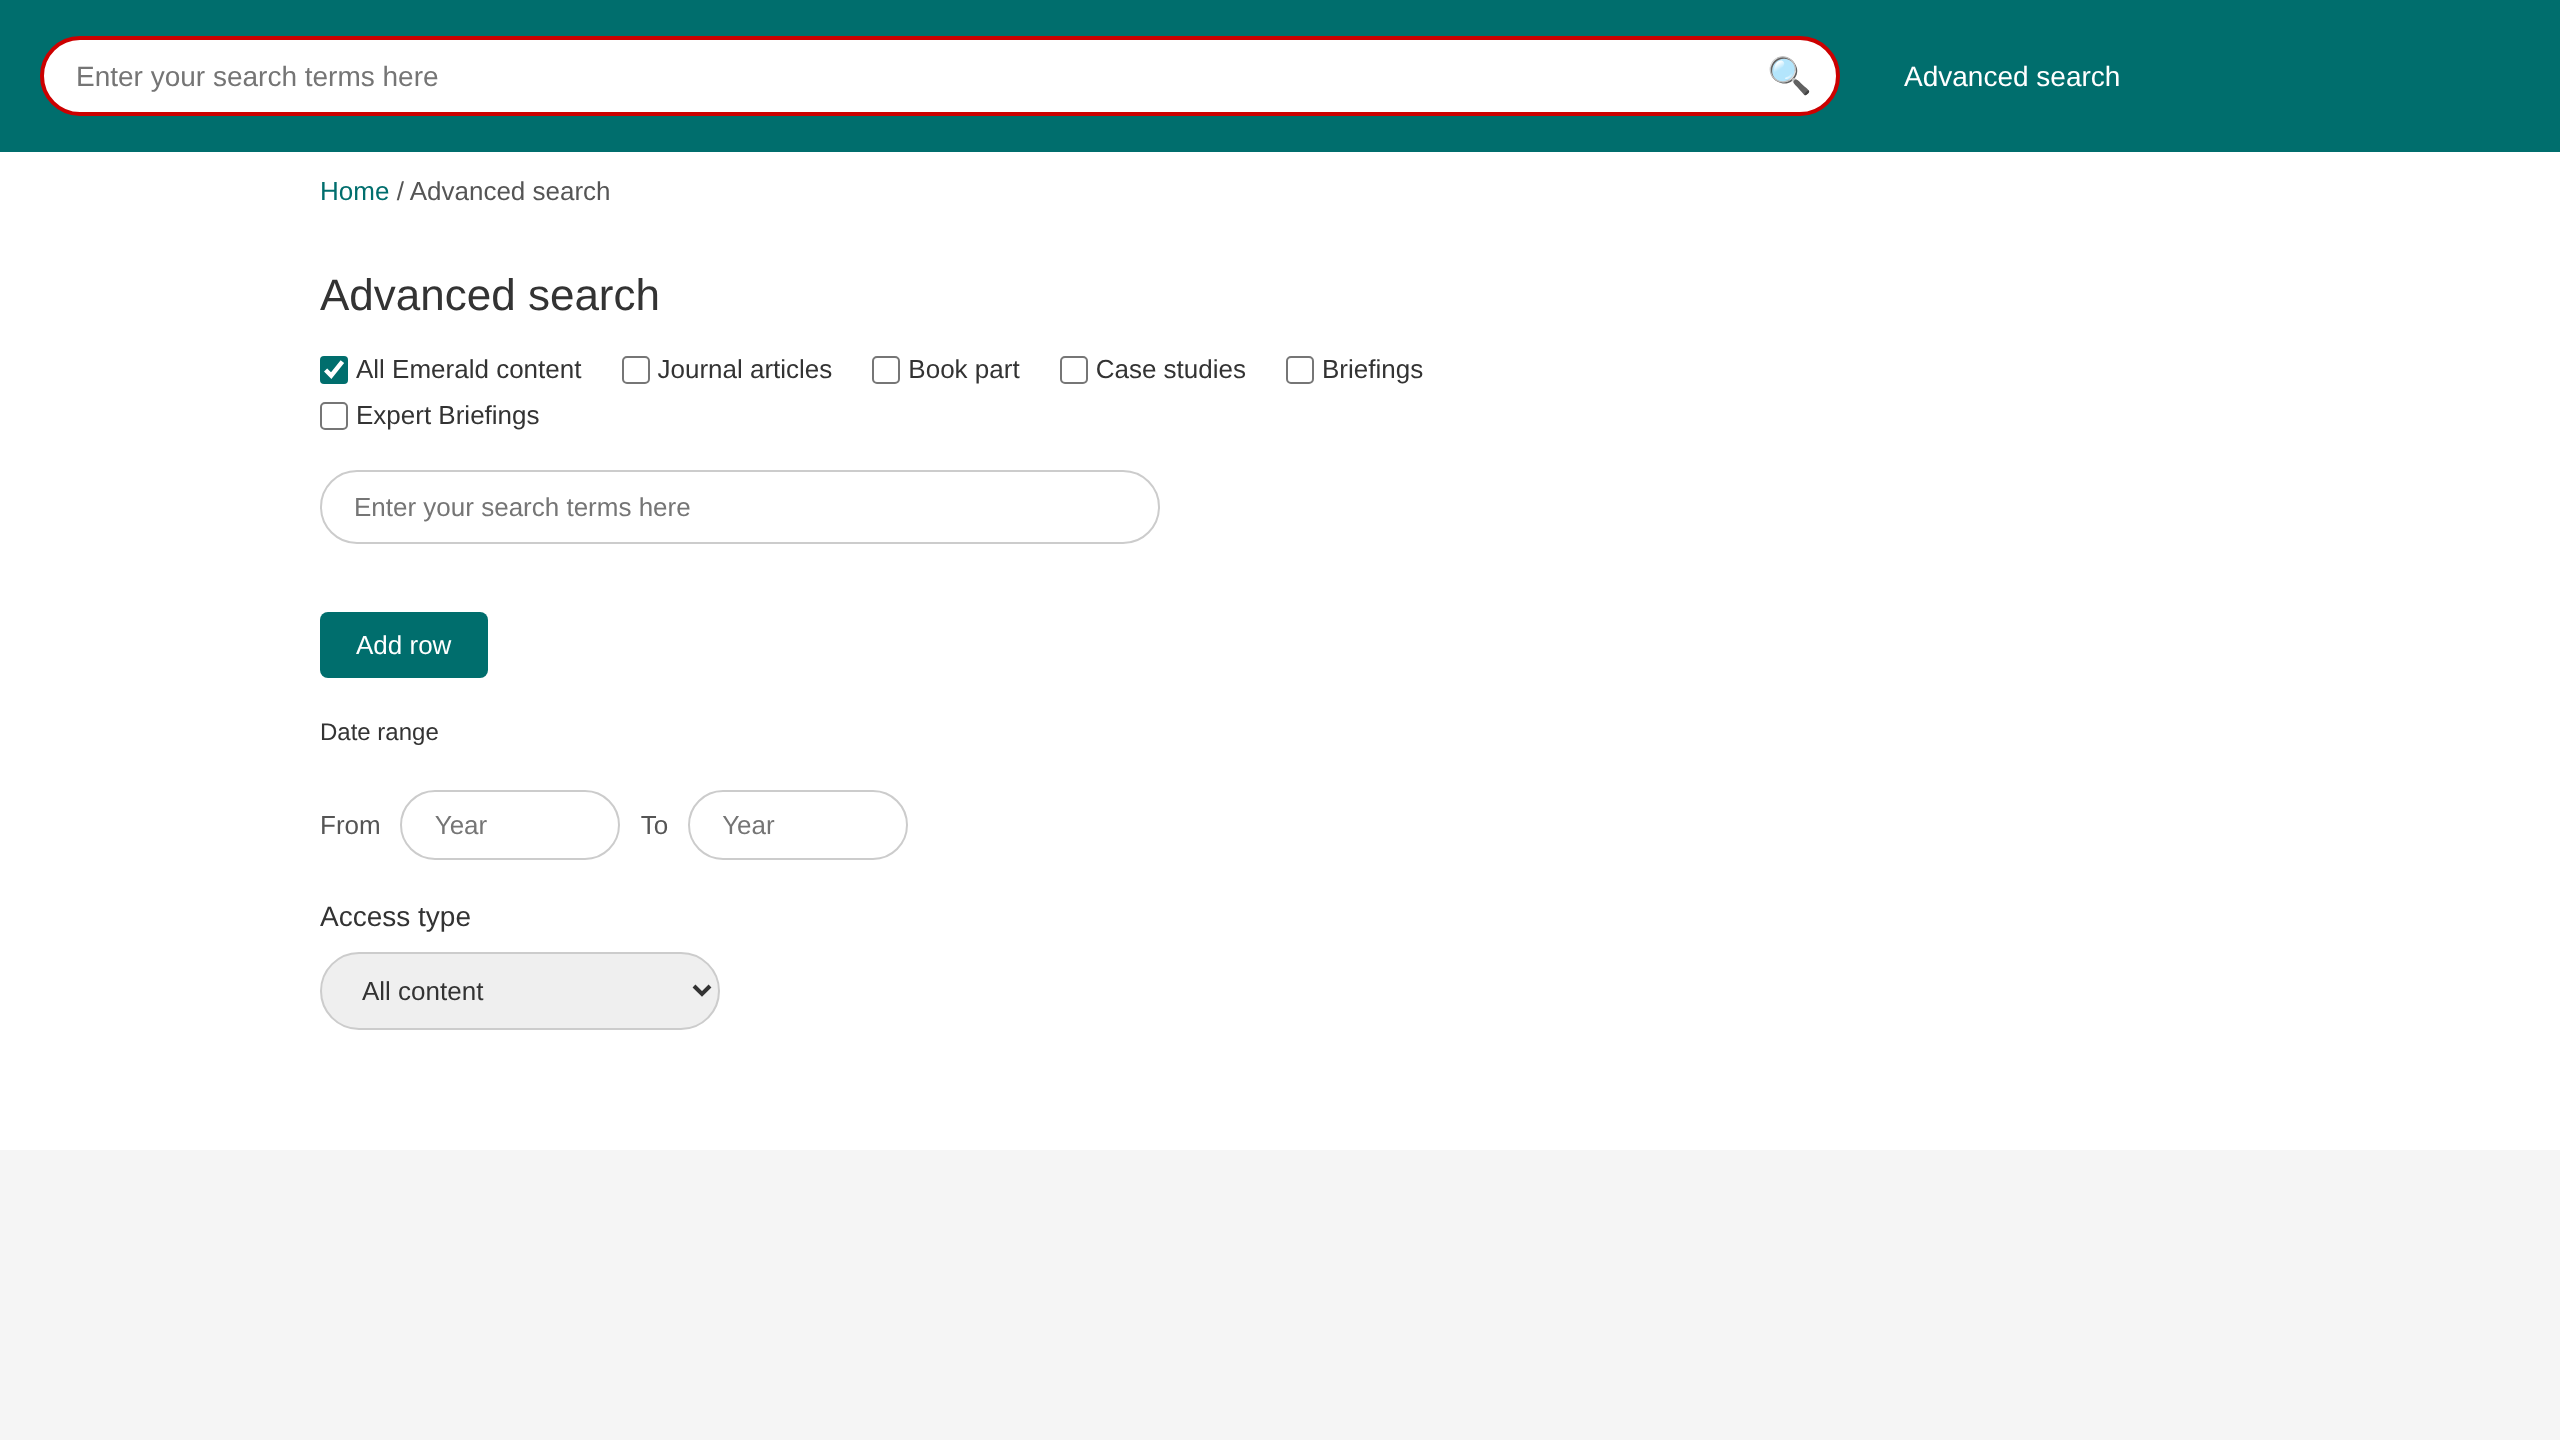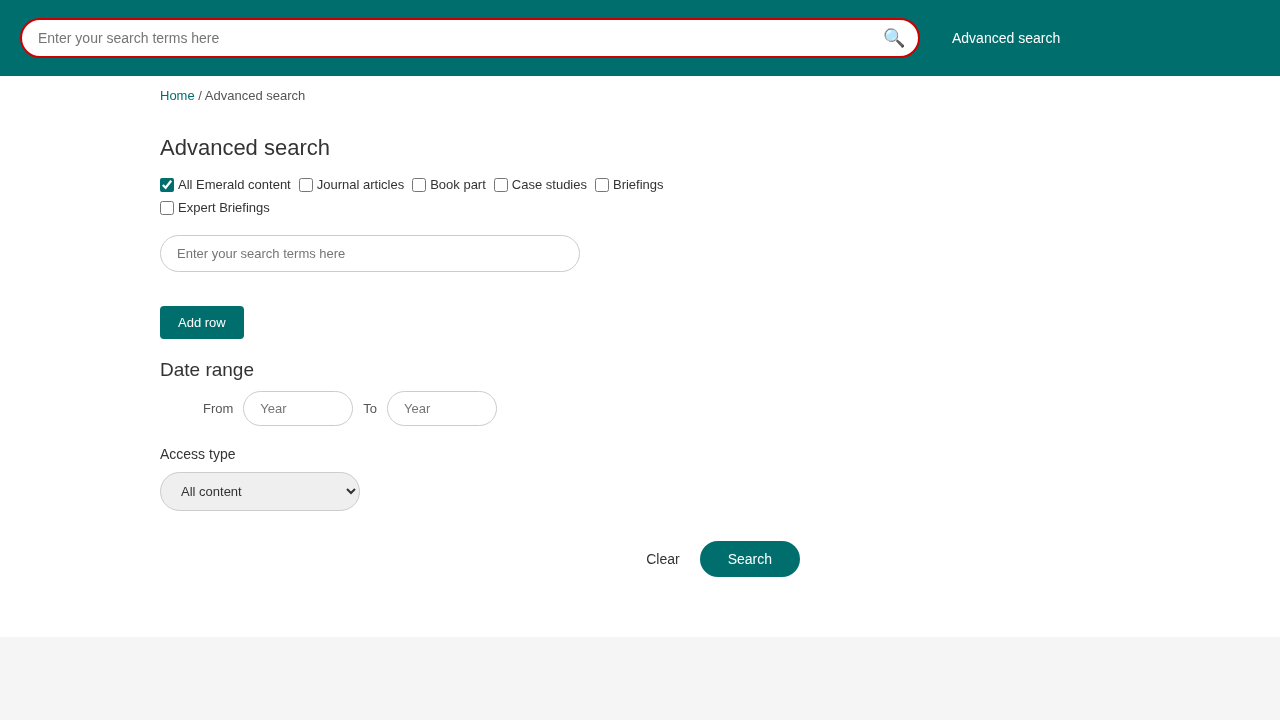--- a/index.html
+++ b/index.html
@@ -70,21 +70,21 @@
       font-size: 22px;
       color: #333;
       margin-bottom: 16px;
       font-weight: normal;
     }
 
     
     .content-types {
       display: flex;
       flex-wrap: wrap;
-      gap: 8px;
+      gap: 20px;
       margin-bottom: 8px;
       align-items: flex-end;
     }
     .content-types label {
       display: flex;
       align-items: center;
       gap: 4px;
       font-size: 13px;
       color: #333;
       cursor: pointer;
@@ -147,31 +147,30 @@
       border-radius: 4px;
       padding: 9px 18px;
       font-size: 13px;
       cursor: pointer;
       margin-top: 22px;
       display: inline-block;
     }
 
     
     .section-label {
-      font-size: 19px;
-      color: #333;
-      margin-bottom: 10px;
+      font-size: 12px;
+      color: #333;
+      margin-bottom: 22px;
       margin-top: 20px;
     }
     .date-range-row {
       display: flex;
       align-items: center;
       gap: 10px;
       margin-bottom: 20px;
-      margin-left: 43px;
     }
     .date-label {
       font-size: 13px;
       color: #555;
     }
     .year-input {
       border: 1px solid #ccc;
       border-radius: 20px;
       padding: 9px 16px;
       font-size: 13px;
@@ -297,18 +296,14 @@
 
   
   <div class="access-type-label">Access type</div>
   <select class="access-select">
     <option>All content</option>
     <option>Open access</option>
     <option>Subscribed content</option>
   </select>
 
   
-  <div class="action-buttons">
-    <button class="clear-btn">Clear</button>
-    <button class="search-btn">Search</button>
-  </div>
 
 </main>
 
 </body></html>

